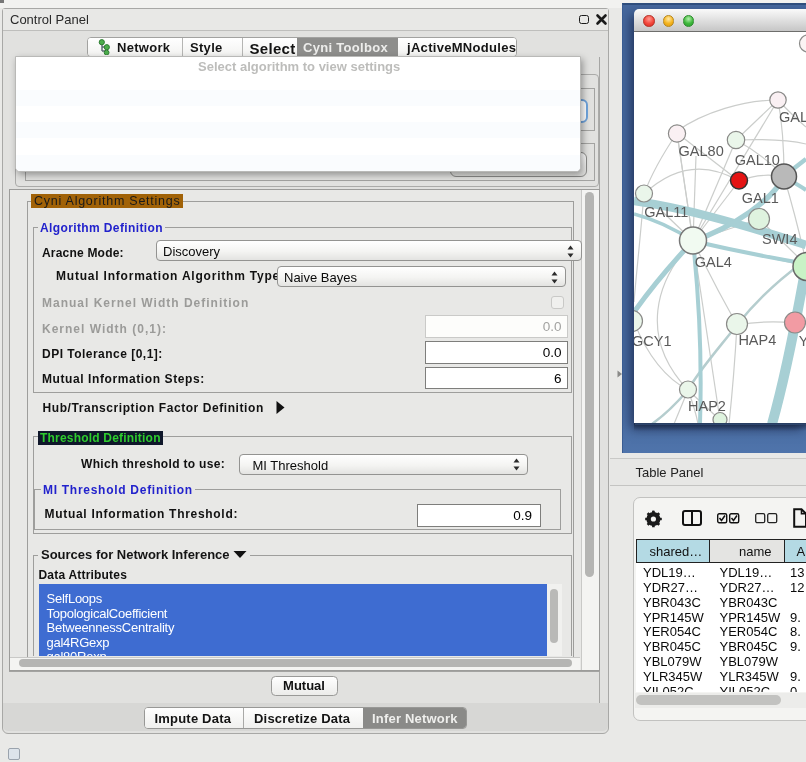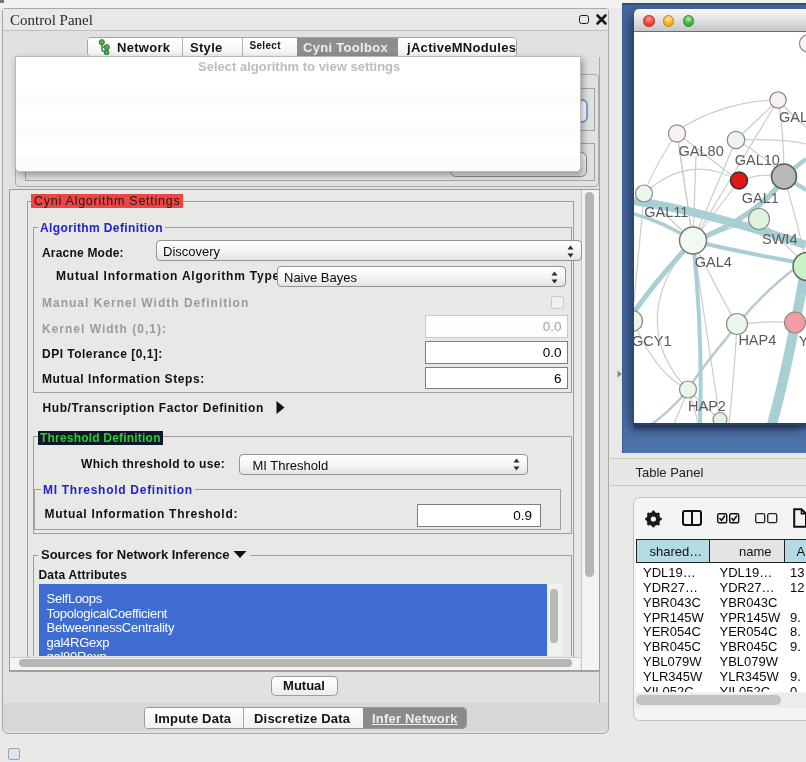--- a/index.html
+++ b/index.html
@@ -16,21 +16,21 @@
 .fld span { position:absolute; right:5px; top:3px; }
 </style>
 </head>
 <body>
 
 <div class="abs" style="left:0;top:0;width:806px;height:8px;background:#F2F2F0"></div>
 <div class="abs" style="left:0;top:0;width:4px;height:3px;background:#777"></div>
 
 <div class="abs" id="lwin" style="left:2px;top:8px;width:607px;height:726px;background:#E1E1DF;border:1px solid #A8A8A6;border-radius:3px 3px 6px 6px;"></div>
 <div class="abs" style="left:3px;top:9px;width:605px;height:22px;background:#E8E8E6;border-bottom:1px solid #BEBEBC;"></div>
-<div class="abs" style="left:10px;top:12px;font-size:15px;color:#2A2A2A;font-family:Liberation Serif, serif;">Control Panel</div>
+<div class="abs" style="left:10px;top:12px;font-size:13px;color:#2A2A2A;">Control Panel</div>
 
 <div class="abs" style="left:579px;top:14.5px;width:9.5px;height:9.5px;border:1.6px solid #1A1A1A;border-radius:2.5px;"></div>
 <svg class="abs" style="left:595px;top:13px" width="13" height="13" viewBox="0 0 13 13">
     <path d="M2.5 2.5 L10.5 10.5 M10.5 2.5 L2.5 10.5" stroke="#1A1A1A" stroke-width="2.6" stroke-linecap="round"></path>
   </svg>
 
 <div class="abs" style="left:86.5px;top:36.5px;width:430.5px;height:20.5px;border:1px solid #A2A2A0;border-radius:4px;background:#FCFCFA;overflow:hidden;">
   <div class="abs" style="left:0;top:0;width:94.5px;height:100%;background:linear-gradient(#FFFFFF,#F2F2F0);"></div>
   <div class="abs" style="left:94.5px;top:0;width:60px;height:100%;background:linear-gradient(#FFFFFF,#F2F2F0);border-left:1px solid #B5B5B3;"></div>
   <div class="abs" style="left:154.5px;top:0;width:55px;height:100%;background:linear-gradient(#FFFFFF,#F2F2F0);border-left:1px solid #B5B5B3;"></div>
@@ -38,42 +38,42 @@
   <div class="abs" style="left:310.5px;top:0;width:120px;height:100%;background:linear-gradient(#FFFFFF,#F2F2F0);"></div>
 </div>
 <svg class="abs" style="left:97px;top:37.5px" width="15" height="17" viewBox="0 0 15 17">
   <path d="M5 6 L5 13 M5 9 L9 9 M5 13 L9 13" stroke="#5A6A72" stroke-width="1.4" fill="none"></path>
   <circle cx="4.8" cy="4.2" r="2.6" fill="#4CAE4C" stroke="#2E7D32" stroke-width="1"></circle>
   <circle cx="9.8" cy="9.2" r="2.6" fill="#4CAE4C" stroke="#2E7D32" stroke-width="1"></circle>
   <circle cx="9.6" cy="14.6" r="2.4" fill="#4CAE4C" stroke="#2E7D32" stroke-width="1"></circle>
 </svg>
 <div class="abs" style="left:117px;top:40px;font-size:13px;font-weight:bold;letter-spacing:0.3px;color:#141414;">Network</div>
 <div class="abs" style="left:190px;top:40px;font-size:13px;font-weight:bold;letter-spacing:0.3px;color:#141414;">Style</div>
-<div class="abs" style="left:249.5px;top:40px;font-size:10px;font-weight:bold;letter-spacing:0.3px;color:#141414;">Select</div>
+<div class="abs" style="left:249.5px;top:40px;font-size:15px;font-weight:bold;letter-spacing:0.3px;color:#141414;">Select</div>
 <div class="abs" style="left:303px;top:40px;font-size:13px;font-weight:bold;letter-spacing:0.3px;color:#EDEDEB;">Cyni Toolbox</div>
 <div class="abs" style="left:407px;top:40px;font-size:13px;font-weight:bold;letter-spacing:0.3px;color:#141414;">jActiveMNodules</div>
 
 <div class="abs" style="left:599px;top:57px;width:1px;height:646px;background:#A6A6A4;"></div>
 
 <div class="abs" style="left:15px;top:74px;width:584px;height:113px;border:1px solid #ABABA9;border-radius:4px;"></div>
 <div class="abs" style="left:25px;top:87.5px;width:570px;height:43.5px;border:1px solid #A3A3A1;"></div>
 <div class="abs" style="left:450px;top:99px;width:138px;height:24px;border:2.5px solid #6FA3DC;border-radius:6px;background:#FFF;"></div>
 <div class="abs" style="left:25px;top:142.5px;width:570px;height:38.5px;border:1px solid #A3A3A1;"></div>
 <div class="abs" style="left:450px;top:152px;width:137px;height:25px;border:1px solid #8A8A88;border-radius:6px;background:linear-gradient(#FFFFFF,#DCDCDA);"></div>
 
 <div class="abs" style="left:9px;top:188.5px;width:590.5px;height:482px;border:1px solid #9C9C9A;background:#E8E8E6;"></div>
 
 <div class="abs" style="left:580.5px;top:189.5px;width:18px;height:480px;background:#F4F4F2;border-left:1px solid #C9C9C7;"></div>
 <div class="abs" style="left:584.5px;top:192px;width:9px;height:385px;background:#B5B5B3;border-radius:4.5px;"></div>
 
 <div class="abs" style="left:10px;top:656.5px;width:570px;height:13.5px;background:#F4F4F2;border-top:1px solid #C9C9C7;"></div>
 <div class="abs" style="left:19px;top:658.5px;width:553px;height:8.5px;background:#B5B5B3;border-radius:4px;"></div>
 
 <div class="abs" style="left:27px;top:200.5px;width:546.5px;height:456px;border:1px solid #9E9E9C;border-bottom:none;"></div>
-<div class="abs" style="left:31px;top:194px;background:#ef4444;padding:0 3px;font-size:12.5px;letter-spacing:0.75px;color:#1A1A1A;white-space:nowrap;">Cyni Algorithm Settings</div>
+<div class="abs" style="left:31px;top:194px;background:#a16207;padding:0 3px;font-size:12.5px;letter-spacing:0.75px;color:#1A1A1A;white-space:nowrap;">Cyni Algorithm Settings</div>
 
 <div class="abs" style="left:32.5px;top:226.5px;width:539.5px;height:166px;border:1px solid #9E9E9C;"></div>
 <div class="lab" style="letter-spacing:0.38px;left:38px;top:221px;background:#E8E8E6;padding:0 2px;color:#2222CC;">Algorithm Definition</div>
 
 <div class="lab" style="left:42px;top:245.5px;">Aracne Mode:</div>
 <div class="combo" style="left:156px;top:240px;width:426px;height:20.5px;">
     <span class="ct">Discovery</span>
   <svg class="abs" style="right:7px;top:3.5px" width="7" height="13">
       <path d="M3.5 0.5 L6.5 4.5 L0.5 4.5 Z" fill="#2A2A2A"></path>
       <path d="M3.5 12.5 L6.5 8.5 L0.5 8.5 Z" fill="#2A2A2A"></path>
@@ -141,21 +141,21 @@
 <div class="abs" style="left:270.5px;top:676px;width:67px;height:20px;border:1px solid #9A9A98;border-radius:4.5px;background:linear-gradient(#FFFFFF,#ECECEA);text-align:center;font-size:13px;font-weight:bold;color:#111;line-height:18px;">Mutual</div>
 
 <div class="abs" style="left:3px;top:703px;width:605px;height:28px;background:#D7D7D5;border-radius:0 0 5px 5px;"></div>
 <div class="abs" style="left:144px;top:706.5px;width:323px;height:22.5px;border-radius:4px;background:#FCFCFA;overflow:hidden;border:1px solid #989896;">
   <div class="abs" style="left:0;top:0;width:98px;height:100%;background:linear-gradient(#FEFEFE,#F0F0EE);"></div>
   <div class="abs" style="left:98px;top:0;width:119.5px;height:100%;background:linear-gradient(#FEFEFE,#F0F0EE);border-left:1px solid #A9A9A7;"></div>
   <div class="abs" style="left:217.5px;top:0;width:105.5px;height:100%;background:#8A8A88;"></div>
 </div>
 <div class="abs" style="left:154.5px;top:711px;font-size:13px;font-weight:bold;letter-spacing:0.2px;color:#141414;">Impute Data</div>
 <div class="abs" style="left:254px;top:711px;font-size:13px;font-weight:bold;letter-spacing:0.2px;color:#141414;">Discretize Data</div>
-<div class="abs" style="left:372px;top:711px;font-size:13px;font-weight:bold;letter-spacing:0.2px;color:#EFEFED;text-decoration:underline;">Infer Network</div>
+<div class="abs" style="left:372px;top:711px;font-size:13px;font-weight:bold;letter-spacing:0.2px;color:#EFEFED;">Infer Network</div>
 
 <div class="abs" style="left:15px;top:56px;width:565.5px;height:115.5px;background:#FFFFFF;border:1px solid #B9B9B7;border-radius:0 0 5px 5px;box-shadow:2px 3px 7px rgba(0,0,0,0.35);overflow:hidden;">
   <div class="abs" style="left:0;top:32.8px;width:100%;height:16.2px;background:#FAFCFE;"></div>
   <div class="abs" style="left:0;top:65.2px;width:100%;height:16.2px;background:#FAFCFE;"></div>
   <div class="abs" style="left:0;top:97.6px;width:100%;height:16.2px;background:#FAFCFE;"></div>
   <div class="abs" style="left:182px;top:1.5px;font-size:13px;color:#BDBDBB;font-weight:bold;">Select algorithm to view settings</div>
 </div>
 
 <div class="abs" style="left:622px;top:3px;width:184px;height:450px;background:linear-gradient(180deg,#45679D 0%,#45679D 87%,#4F74AB 100%);border-top:2px solid #2F4E7D;border-left:1px solid #3A5C92;overflow:hidden;">
   <div class="abs" style="left:12px;top:6px;width:172px;height:414px;box-shadow:-4px 4px 10px rgba(0,0,25,0.5);"></div>

